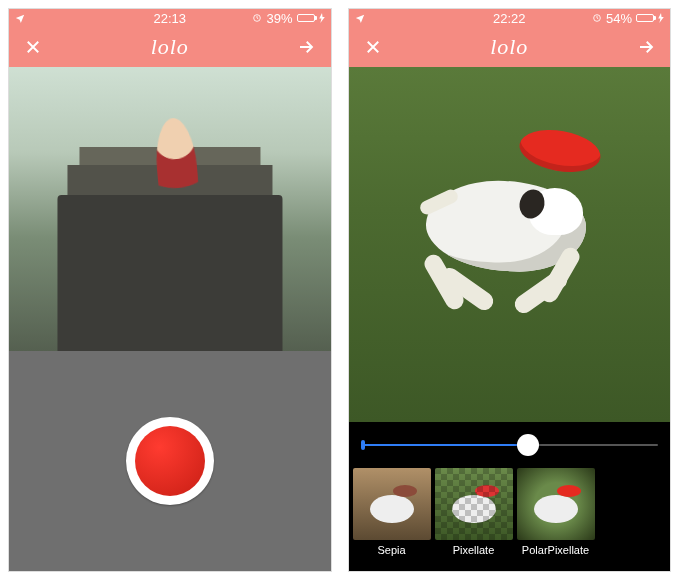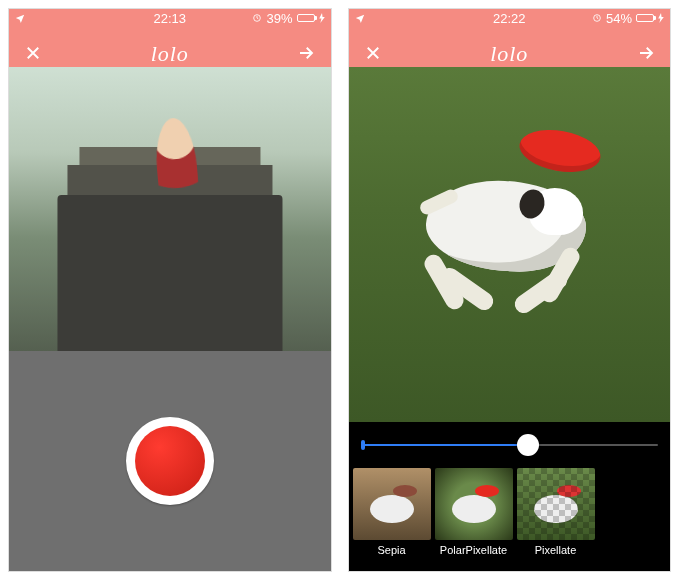--- a/index.html
+++ b/index.html
@@ -43,21 +43,21 @@
   .battery::after {
     content: ""; position: absolute; right: -3px; top: 1px;
     width: 2px; height: 4px; background: #fff; border-radius: 0 1px 1px 0;
   }
   .battery .fill { background: #4cd964; height: 100%; width: 96%; }
   
   .nav {
     height: 40px;
     background: #f58b82;
     display: flex;
-    align-items: flex-end;
+    align-items: center;
     justify-content: space-between;
     padding: 0 10px;
     color: #fff;
   }
   .nav .title {
     font-family: Georgia, 'Times New Roman', serif;
     font-style: italic;
     font-size: 22px;
     letter-spacing: 1px;
   }
@@ -300,28 +300,28 @@
     </div>
     <div class="filters">
       <div class="filter">
         <div class="filter-thumb ft-sepia">
             <div class="mini-dog"></div>
             <div class="mini-frisbee"></div>
           </div>
         <div class="filter-label">Sepia</div>
       </div>
       <div class="filter">
+        <div class="filter-thumb ft-pix">
+            <div class="mini-dog"></div>
+            <div class="mini-frisbee"></div>
+          </div>
+        <div class="filter-label">Pixellate</div>
+      </div>
+      <div class="filter">
         <div class="filter-thumb ft-polar">
             <div class="mini-dog"></div>
             <div class="mini-frisbee"></div>
           </div>
         <div class="filter-label">PolarPixellate</div>
       </div>
-      <div class="filter">
-        <div class="filter-thumb ft-pix">
-            <div class="mini-dog"></div>
-            <div class="mini-frisbee"></div>
-          </div>
-        <div class="filter-label">Pixellate</div>
-      </div>
     </div>
   </div>
 </div>
 
 </body></html>

